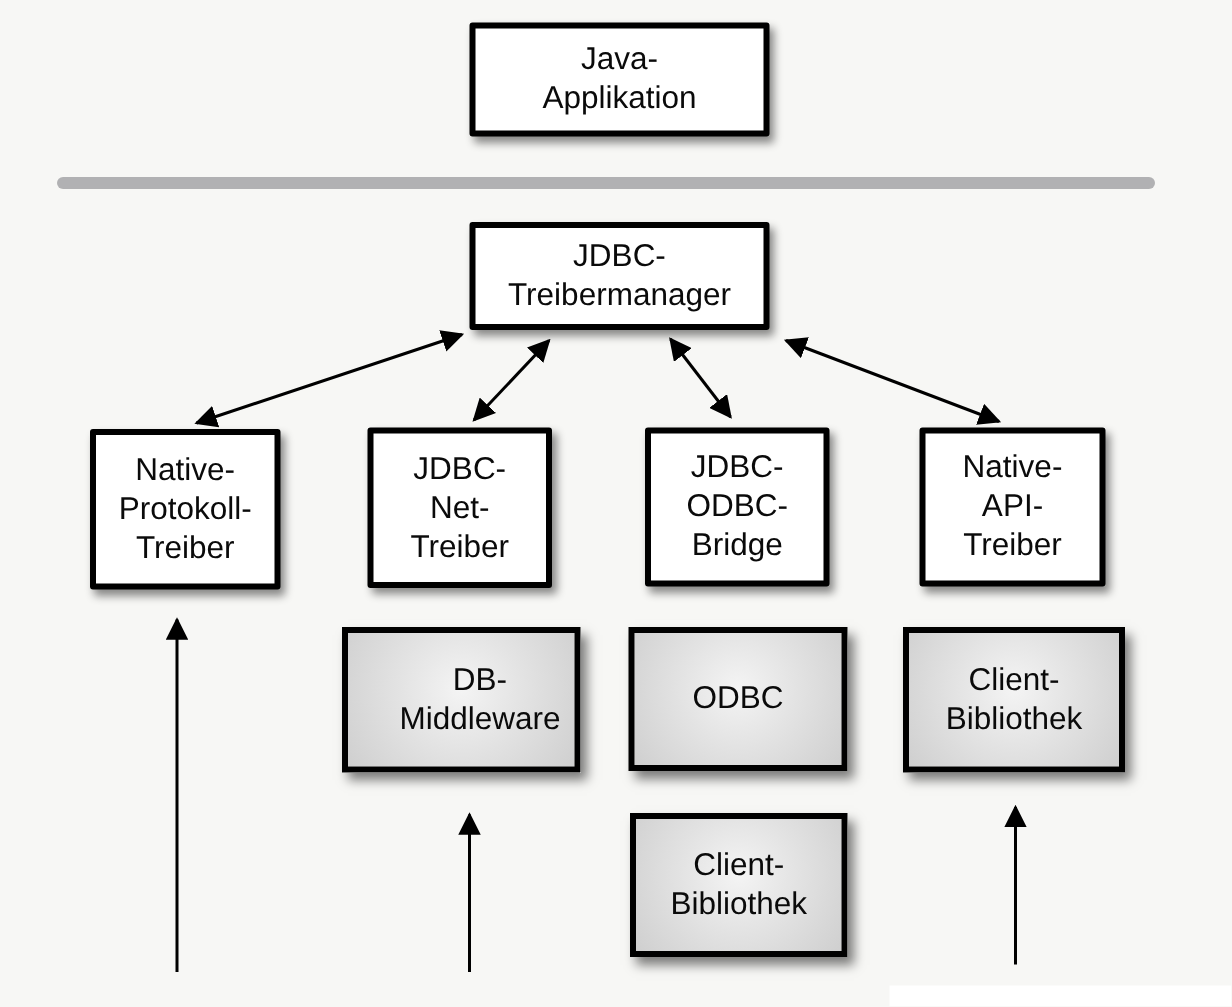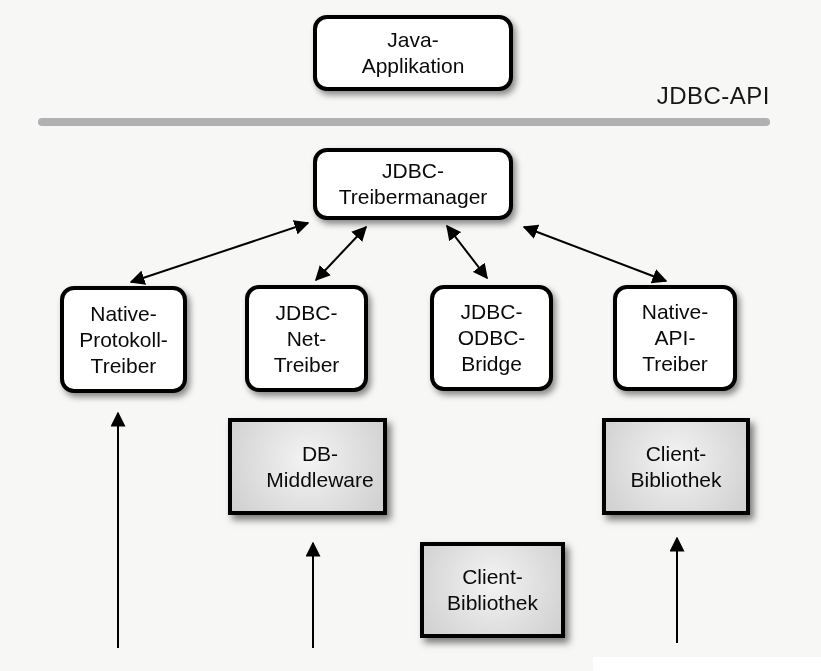--- a/index.html
+++ b/index.html
@@ -18,21 +18,21 @@
     display:flex;align-items:center;justify-content:center;
     text-align:center;
     box-sizing:border-box;
     border:4px solid #000;
     color:#0a0a0a;
     font-size:21px;line-height:26px;
   }
   .node .lbl{white-space:pre-line;}
   .white{
     background:#ffffff;
-    border-radius:14px;
+    border-radius:2px;
     box-shadow:3px 4px 6px rgba(0,0,0,0.45);
   }
   .gray{
     background:radial-gradient(circle at 50% 42%, #f4f4f4 0%, #e3e3e3 45%, #cfcfcf 100%);
     border-radius:0;
     box-shadow:4px 5px 7px rgba(0,0,0,0.5);
   }
   .api-line{
     position:absolute;
     left:38px;top:118px;
@@ -63,21 +63,20 @@
 </head>
 <body>
 
 <div class="canvas">
 
   <div class="node white" style="left:313px;top:15px;width:200px;height:76px;">
     <span class="lbl">Java-
 Applikation</span>
   </div>
 
-  <div class="api-label">JDBC-API</div>
   <div class="api-line"></div>
 
   <div class="node white" style="left:313px;top:148px;width:200px;height:72px;">
     <span class="lbl">JDBC-
 Treibermanager</span>
   </div>
 
   <div class="node white" style="left:60px;top:286px;width:127px;height:107px;">
     <span class="lbl">Native-
 Protokoll-
@@ -100,20 +99,23 @@
     <span class="lbl">Native-
 API-
 Treiber</span>
   </div>
 
   <div class="node gray" style="left:228px;top:418px;width:159px;height:97px;padding-left:25px;">
     <span class="lbl">DB-
 Middleware</span>
   </div>
 
+  <div class="node gray" style="left:419px;top:418px;width:146px;height:96px;">
+    <span class="lbl">ODBC</span>
+  </div>
 
   <div class="node gray" style="left:420px;top:542px;width:145px;height:96px;">
     <span class="lbl">Client-
 Bibliothek</span>
   </div>
 
   <div class="node gray" style="left:602px;top:418px;width:148px;height:97px;">
     <span class="lbl">Client-
 Bibliothek</span>
   </div>

